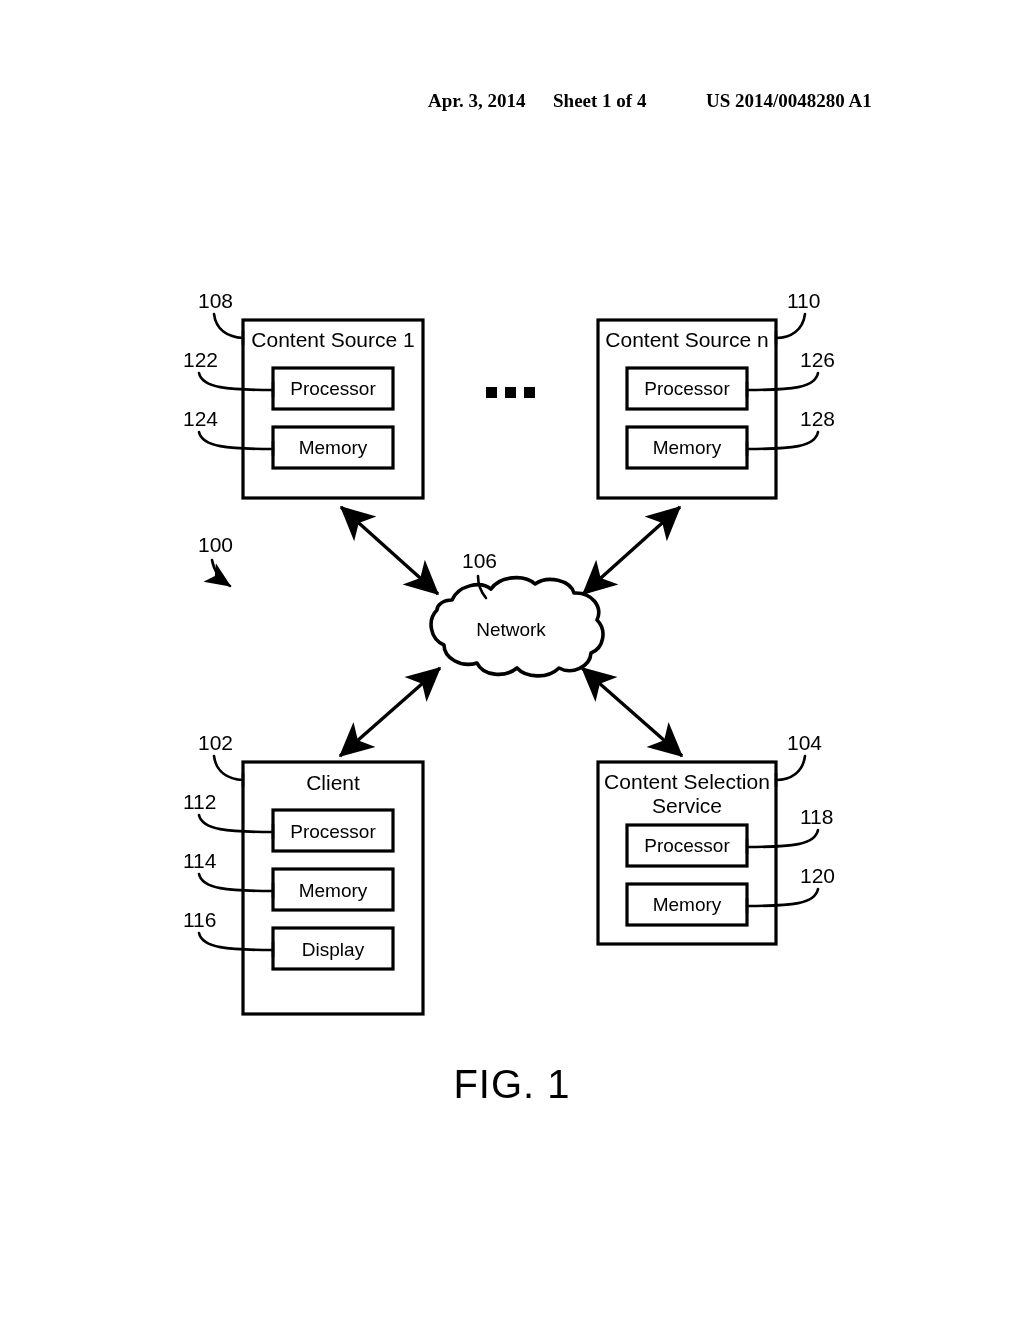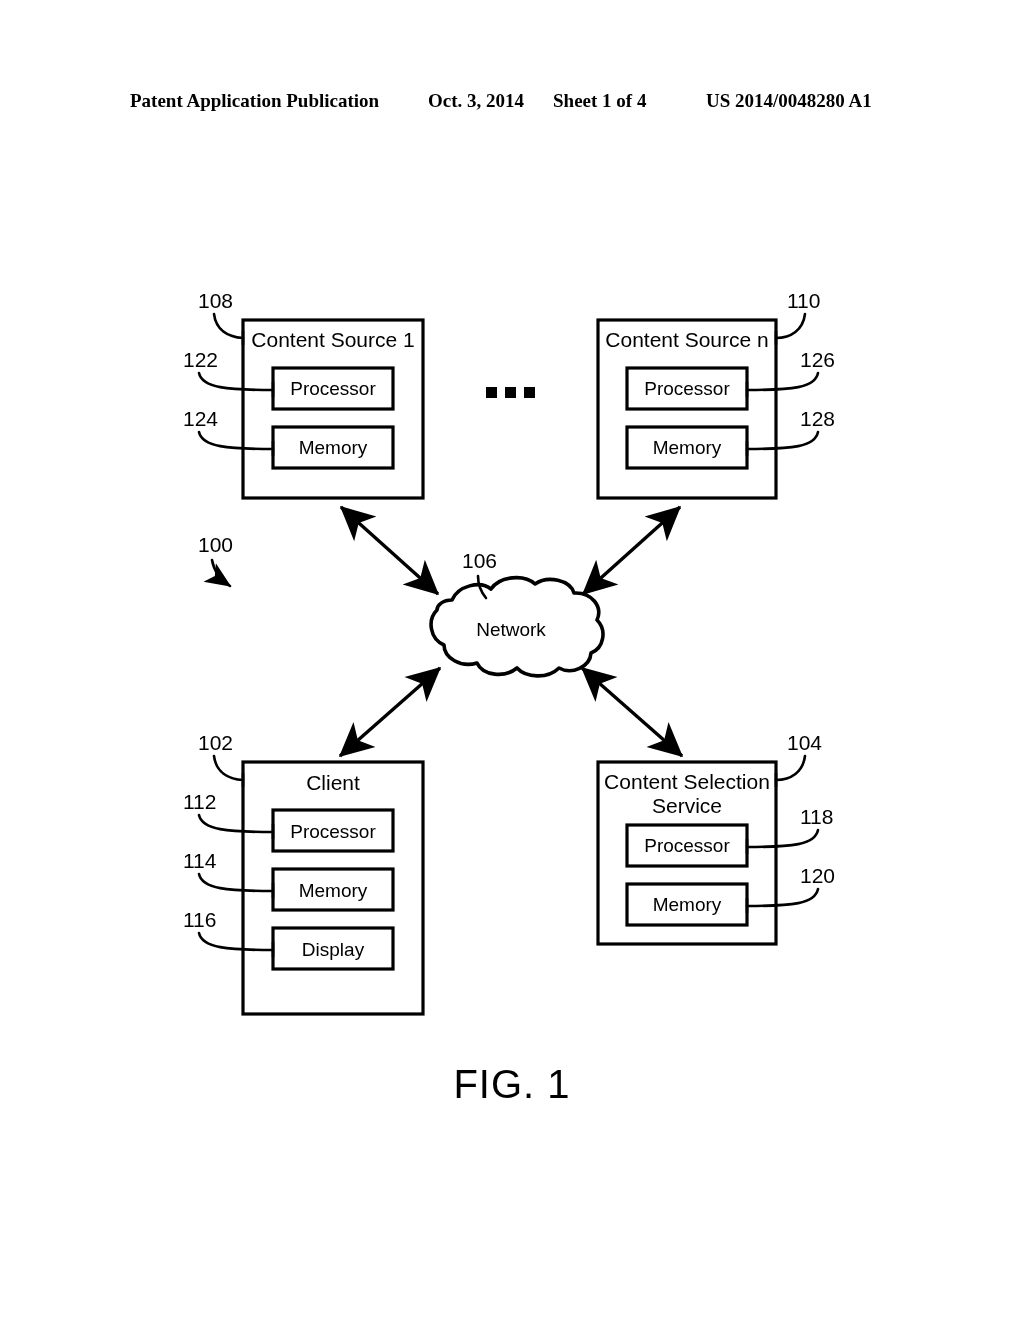--- a/index.html
+++ b/index.html
@@ -118,22 +118,21 @@
   .dot {
     fill: #000000;
   }
 </style>
 </head>
 <body>
 
 <div id="page">
 
   <div class="pub-header">
-    <span class="h-left">Patent Application Publication</span>
-    <span class="h-date">Oct. 3, 2014</span>
+    <span class="h-date">Apr. 3, 2014</span>
     <span class="h-sheet">Sheet 1 of 4</span>
     <span class="h-patno">US 2014/0048280 A1</span>
   </div>
 
   <svg id="figure" viewBox="0 0 1024 1320">
     <defs>
       <marker id="arrowHead" markerWidth="11" markerHeight="11" refX="9.6" refY="5.5" orient="auto" markerUnits="strokeWidth">
         <path d="M0,0.6 L10,5.5 L0,10.4 L2.6,5.5 Z" fill="#000000"></path>
       </marker>
       <marker id="arrowHeadStart" markerWidth="11" markerHeight="11" refX="9.6" refY="5.5" orient="auto-start-reverse" markerUnits="strokeWidth">

